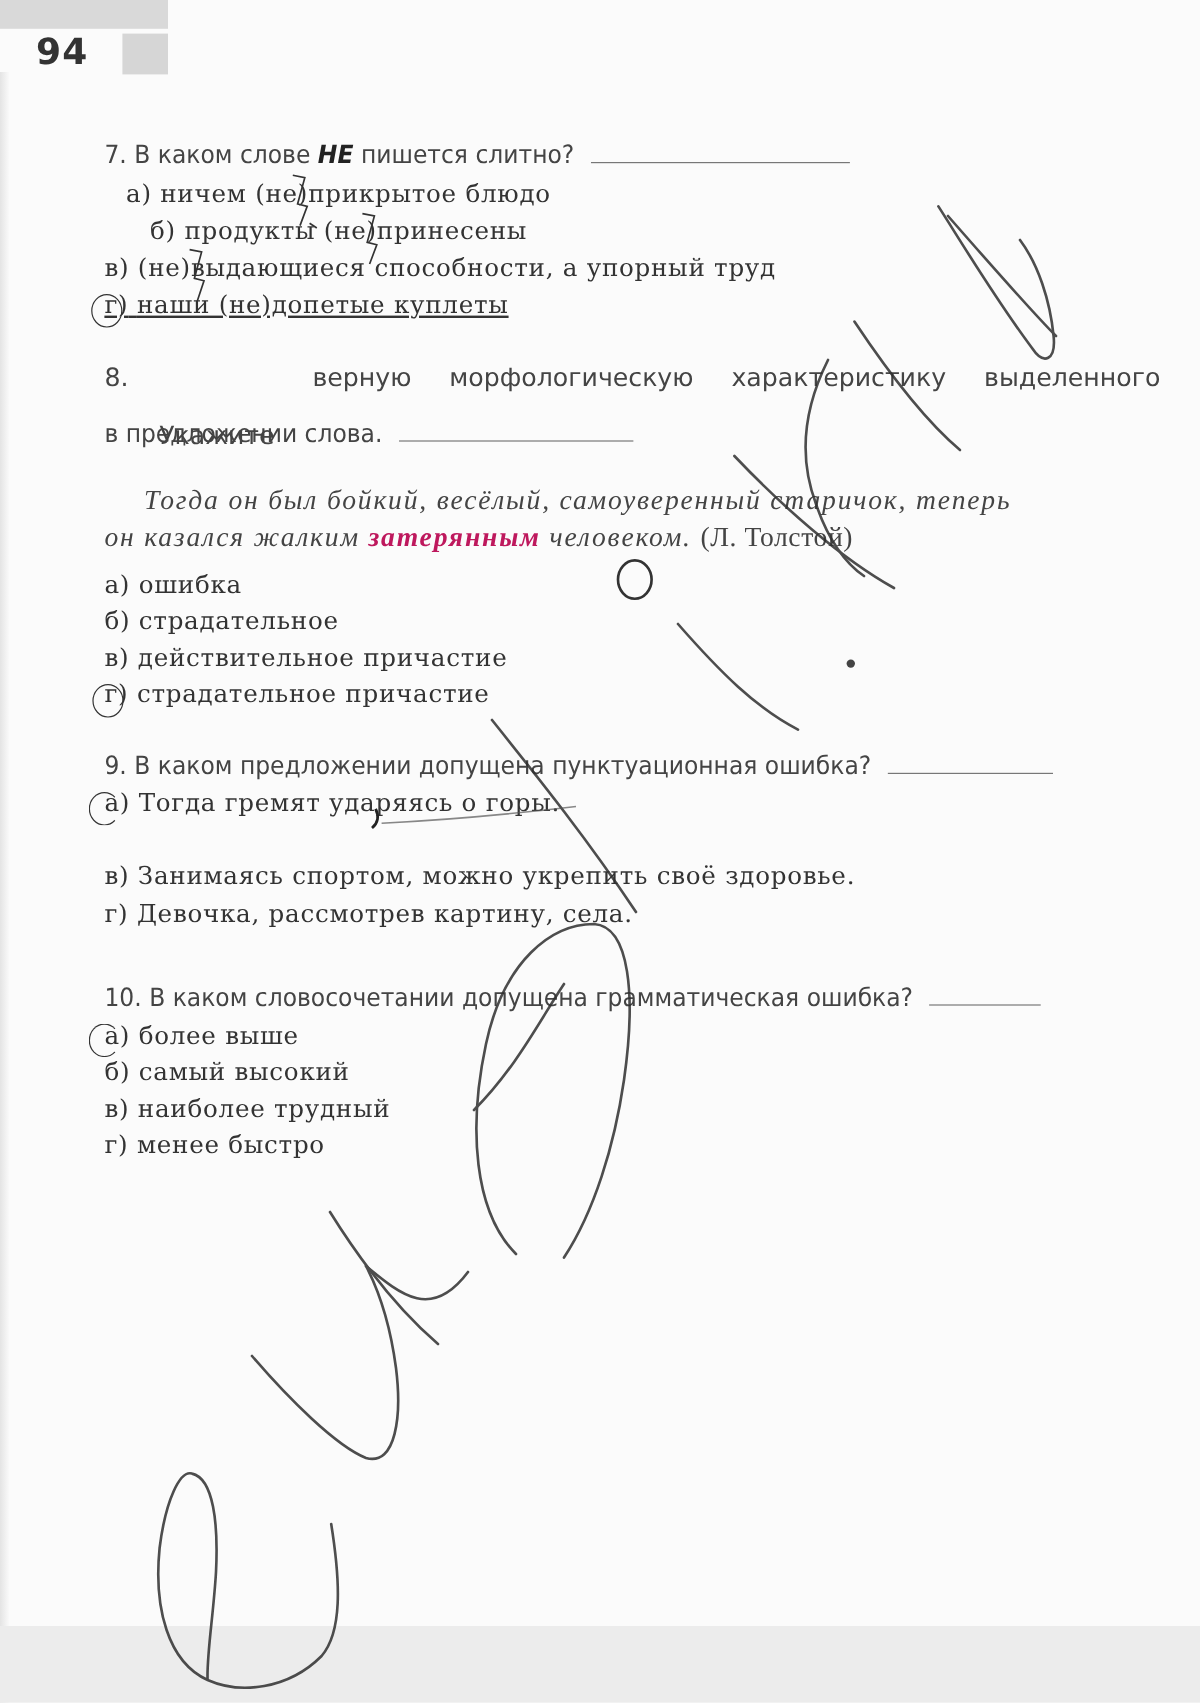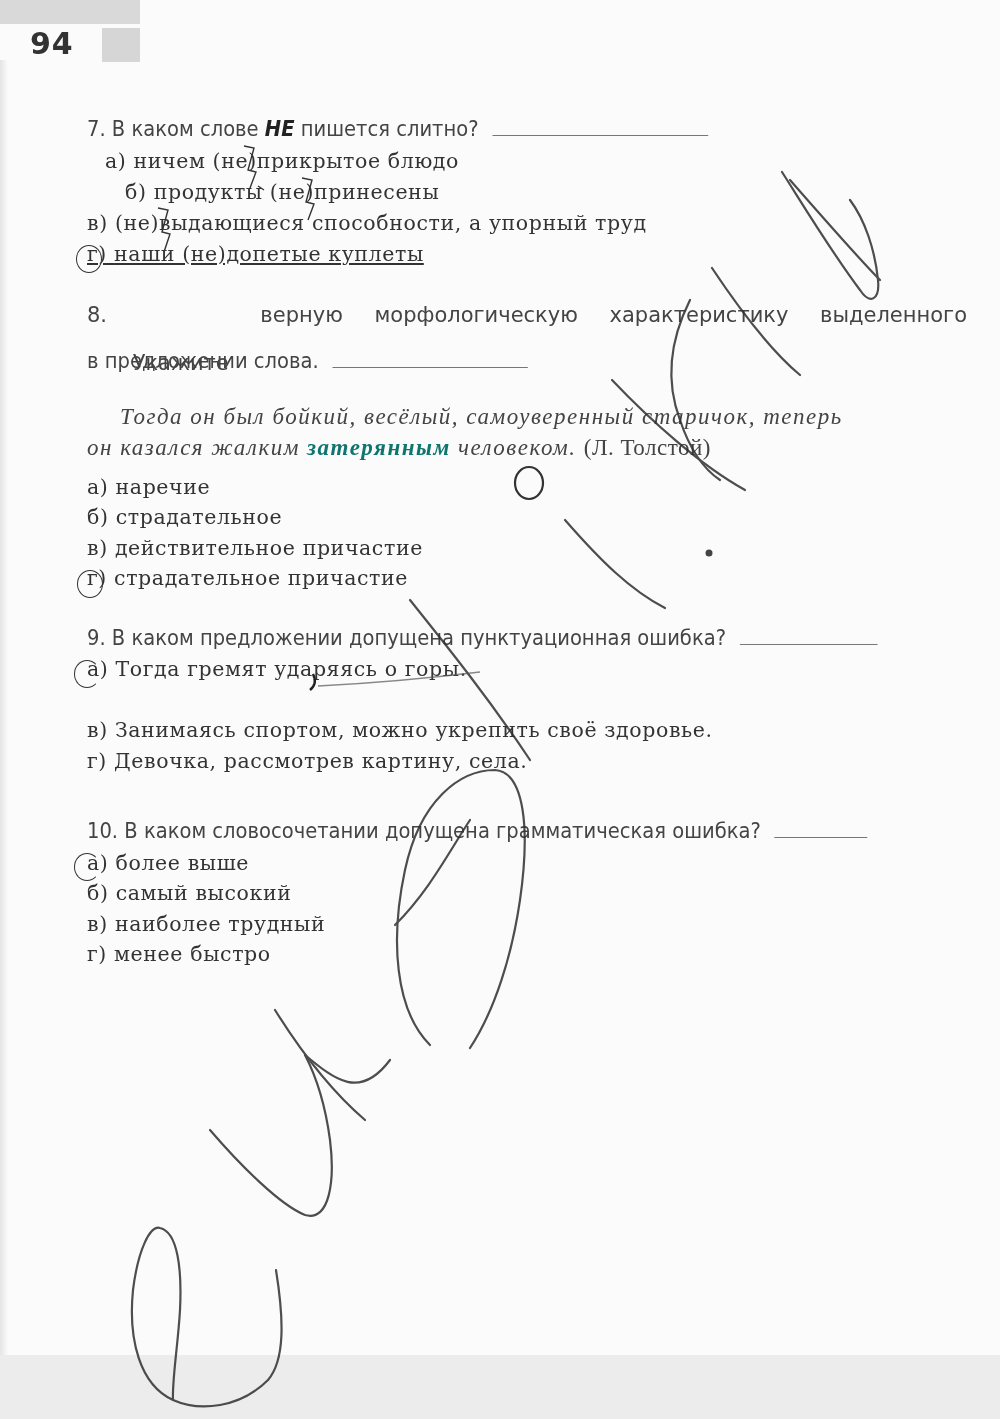--- a/index.html
+++ b/index.html
@@ -85,21 +85,21 @@
       position: absolute;
       font-family: "Liberation Serif", serif;
       font-size: 23px;
       font-style: italic;
       color: #444;
       white-space: nowrap;
       letter-spacing: 1.5px;
     }
     .quote .bold {
       font-weight: bold;
-      color: #0f766e;
+      color: #be185d;
     }
     .quote .upright {
       font-style: normal;
       letter-spacing: 0.5px;
     }
     .circle-mark {
       position: absolute;
       border: 1.6px solid #333;
       border-radius: 50%;
       width: 24px; height: 26px;
@@ -173,21 +173,21 @@
     <span>Тогда он был бойкий, весёлый, самоуверенный старичок, теперь</span>
   </div>
   <div class="quote" style="left:87px; top:435px;">
     <span>он казался жалким</span>
     <span class="bold">затерянным</span>
     <span>человеком.</span>
     <span class="upright">(Л. Толстой)</span>
   </div>
   <div class="opt" style="left:87px; top:475px;">
     <span>а)</span>
-    <span>наречие</span>
+    <span>ошибка</span>
   </div>
   <div class="opt" style="left:87px; top:505px;">
     <span>б)</span>
     <span>страдательное</span>
   </div>
   <div class="opt" style="left:87px; top:536px;">
     <span>в)</span>
     <span>действительное причастие</span>
   </div>
   <div class="opt" style="left:87px; top:566px;">

